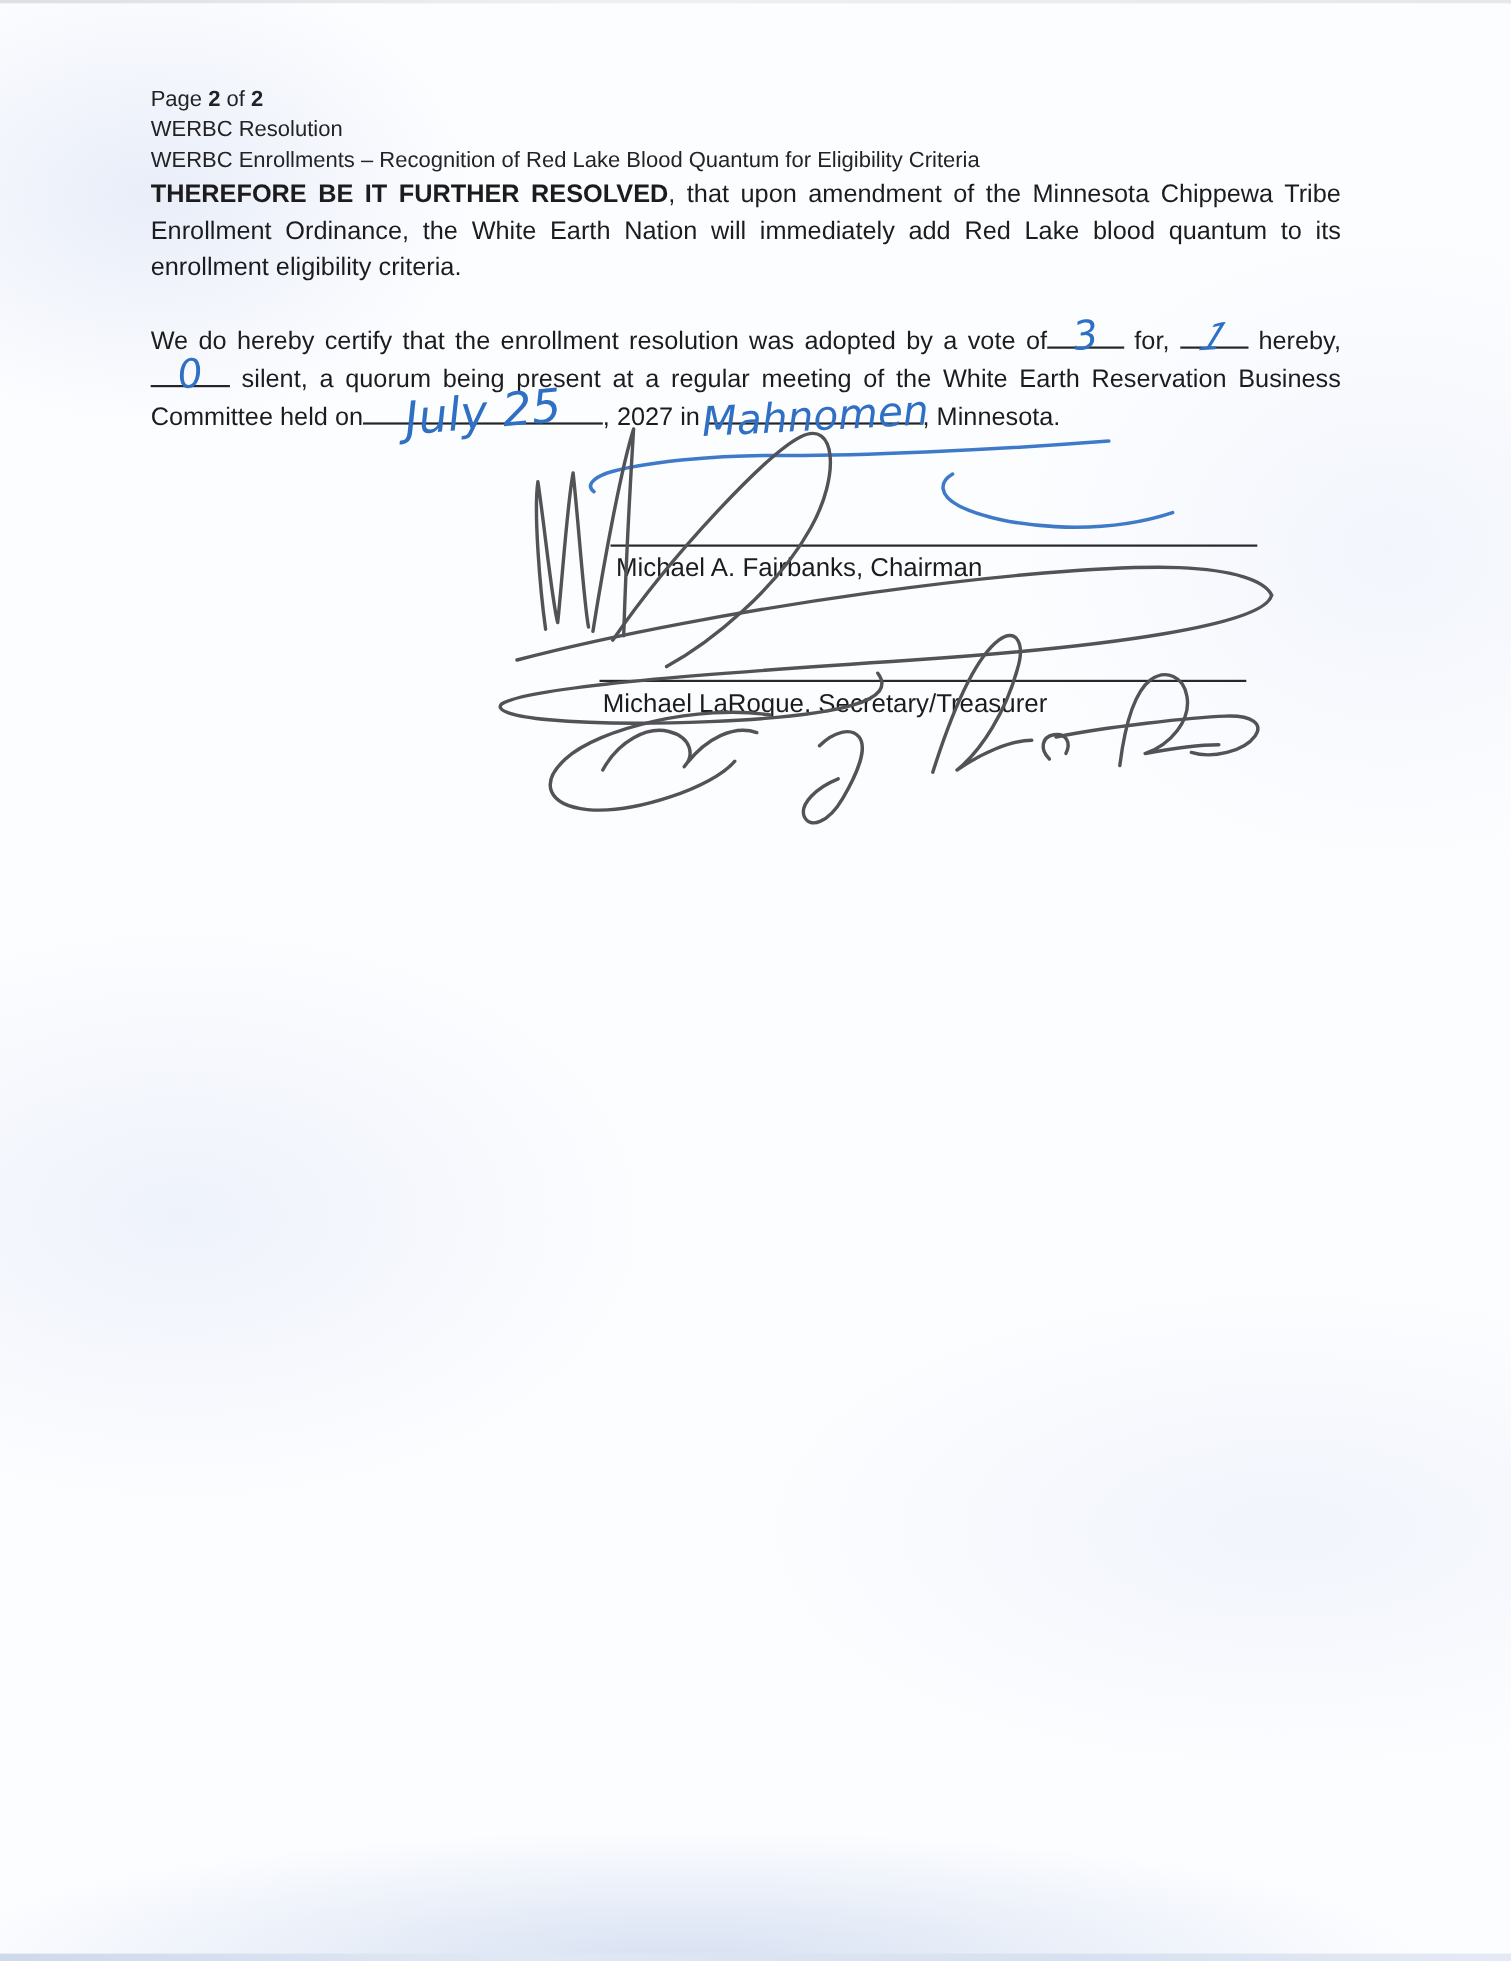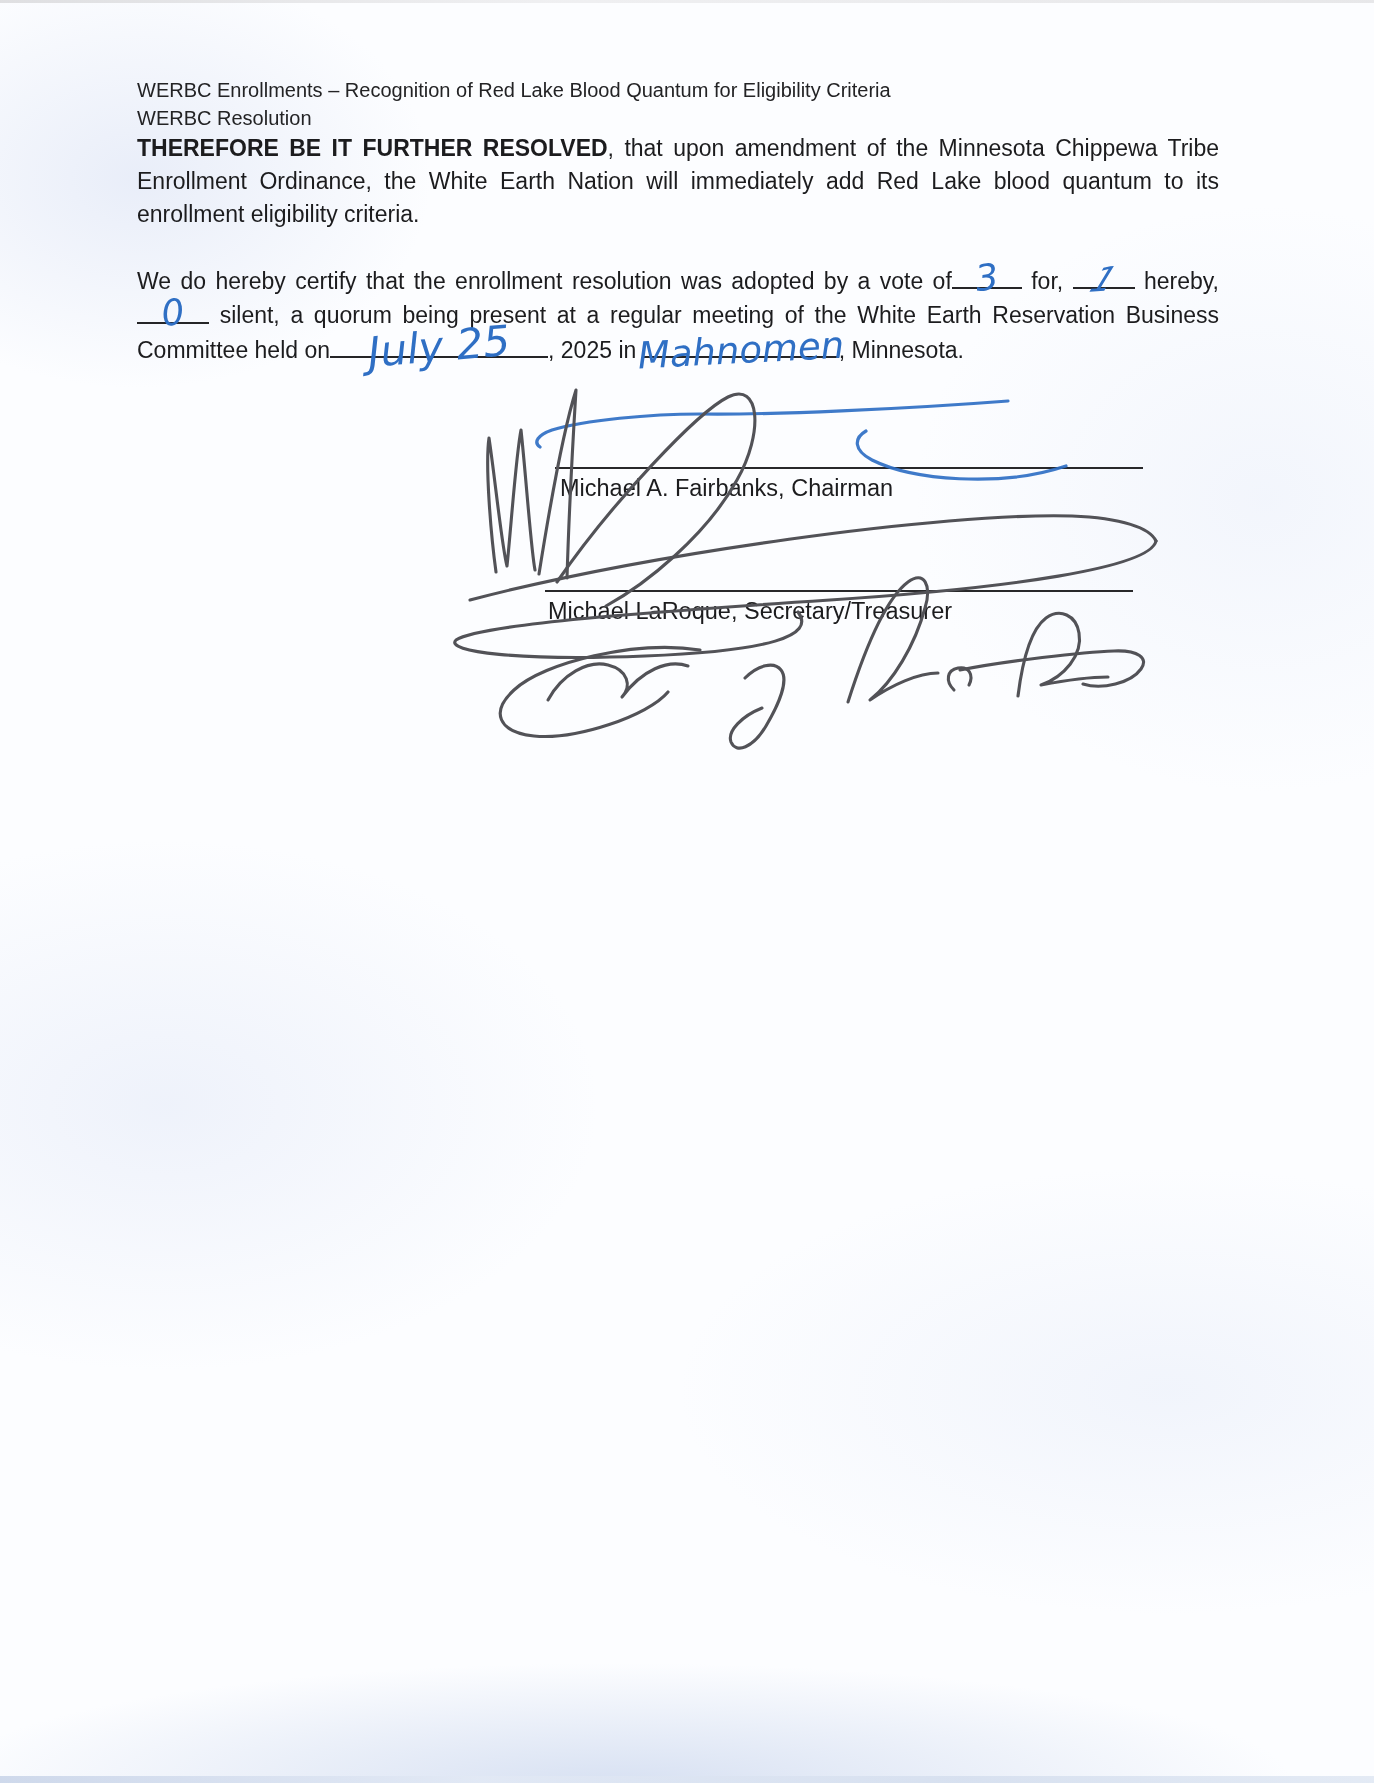--- a/index.html
+++ b/index.html
@@ -63,32 +63,33 @@
   .pen{fill:none;stroke:#525257;stroke-width:3.1;stroke-linecap:round;stroke-linejoin:round;}
   .blueink{fill:none;stroke:#2f6fc4;stroke-width:3.2;stroke-linecap:round;stroke-linejoin:round;opacity:.92;}
 </style>
 </head>
 <body>
 
 <div class="page">
   <div class="content">
 
     <div class="header">
+      <div><span>Page </span><b>2</b><span> of </span><b>2</b></div>
+      <div>WERBC Resolution</div>
       <div>WERBC Enrollments – Recognition of Red Lake Blood Quantum for Eligibility Criteria</div>
-      <div>WERBC Resolution</div>
     </div>
 
     <p class="bodytext para1"><span class="bold-lead">THEREFORE BE IT FURTHER RESOLVED</span><span>, that upon amendment of the Minnesota Chippewa Tribe Enrollment Ordinance, the White Earth Nation will immediately add Red Lake blood quantum to its enrollment eligibility criteria.</span></p>
 
     <p class="bodytext para2"><span>We do hereby certify that the enrollment resolution was adopted by a vote of</span><span class="blank w-for"><span class="hand hand-digit">3</span></span>
       <span>for,</span>
       <span class="blank w-against"><span class="hand hand-digit hand-one">1</span></span>
       <span>hereby,</span>
       <span class="blank w-silent"><span class="hand hand-digit">0</span></span>
-      <span>silent, a quorum being present at a regular meeting of the White Earth Reservation Business Committee held on</span><span class="blank w-date"><span class="hand hand-date">July 25</span></span><span>, 2025 in</span>
+      <span>silent, a quorum being present at a regular meeting of the White Earth Reservation Business Committee held on</span><span class="blank w-date"><span class="hand hand-date">July 25</span></span><span>, 2027 in</span>
       <span class="blank w-loc"><span class="hand hand-loc">Mahnomen</span></span><span>,</span>
       <span>Minnesota.</span></p>
 
     <div class="sigblock1">
       <div class="sig-rule"></div>
       <div class="sig-name">Michael A. Fairbanks, Chairman</div>
     </div>
 
     <div class="sigblock2">
       <div class="sig-rule sig-rule2"></div>

